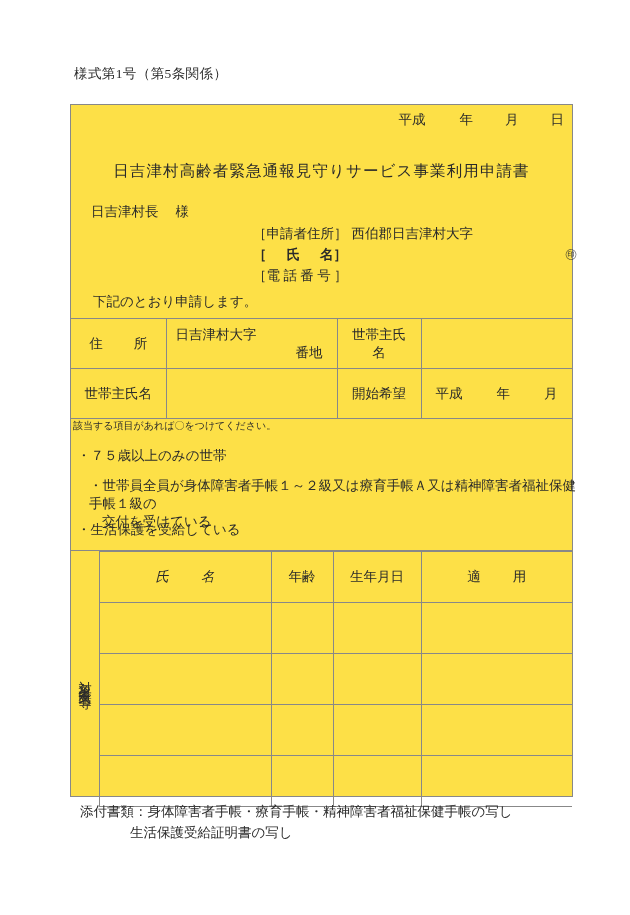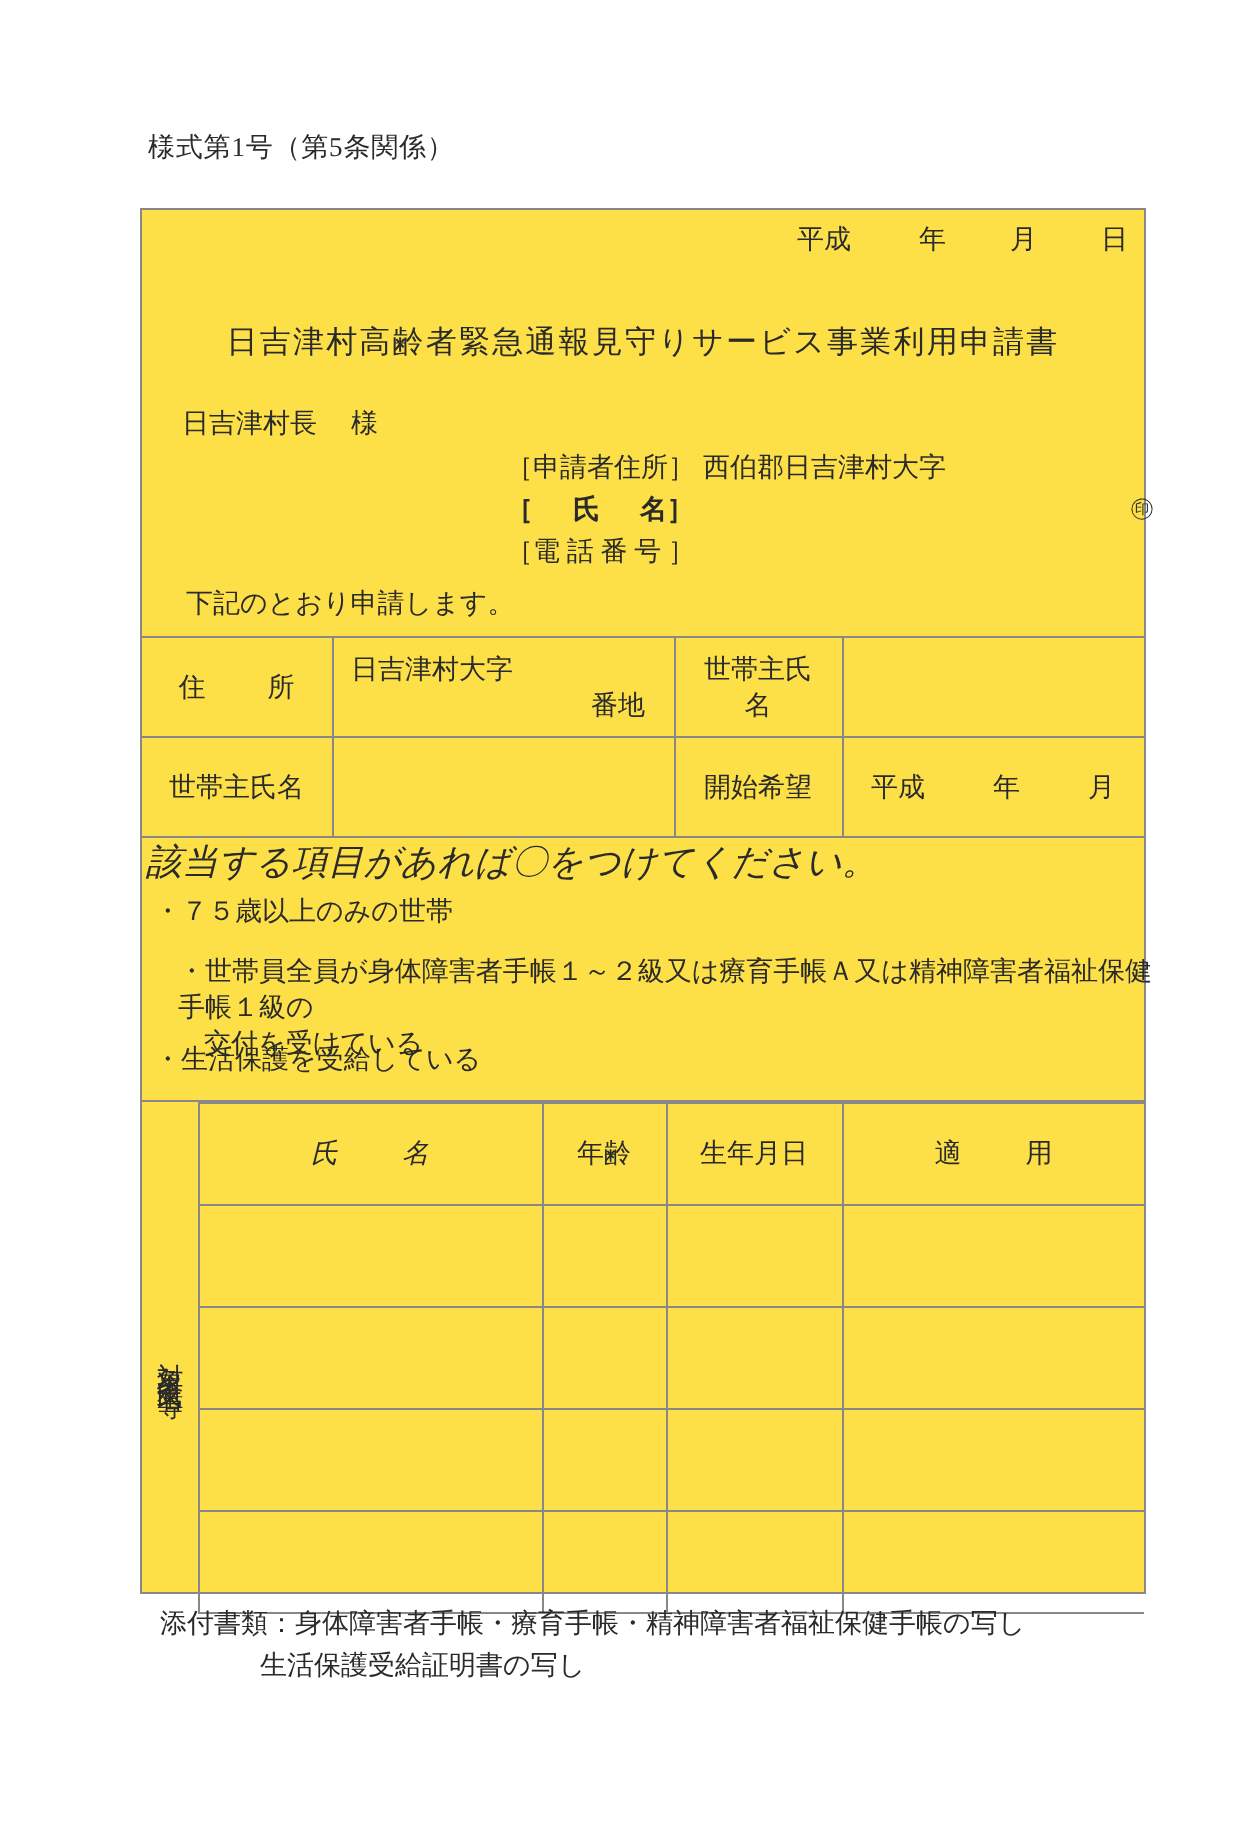--- a/index.html
+++ b/index.html
@@ -178,23 +178,22 @@
     top: 311px;
     width: 501px;
     height: 135px;
     border-bottom: 1px solid #888;
     box-sizing: border-box;
   }
   .chk-intro {
     position: absolute;
     left: 2px;
     top: 3px;
-    font-size: 18px;
-    white-space: nowrap;
-    font-style: italic;
+    font-size: 10px;
+    white-space: nowrap;
   }
   .chk-item {
     position: absolute;
     left: 6px;
     font-size: 13.5px;
     line-height: 18px;
   }
   .chk-1 { top: 31px; white-space: nowrap; }
   .chk-2 { top: 61px; width: 492px; margin-left: 12px; }
   .chk-2 .cont { display: block; padding-left: 13px; }

